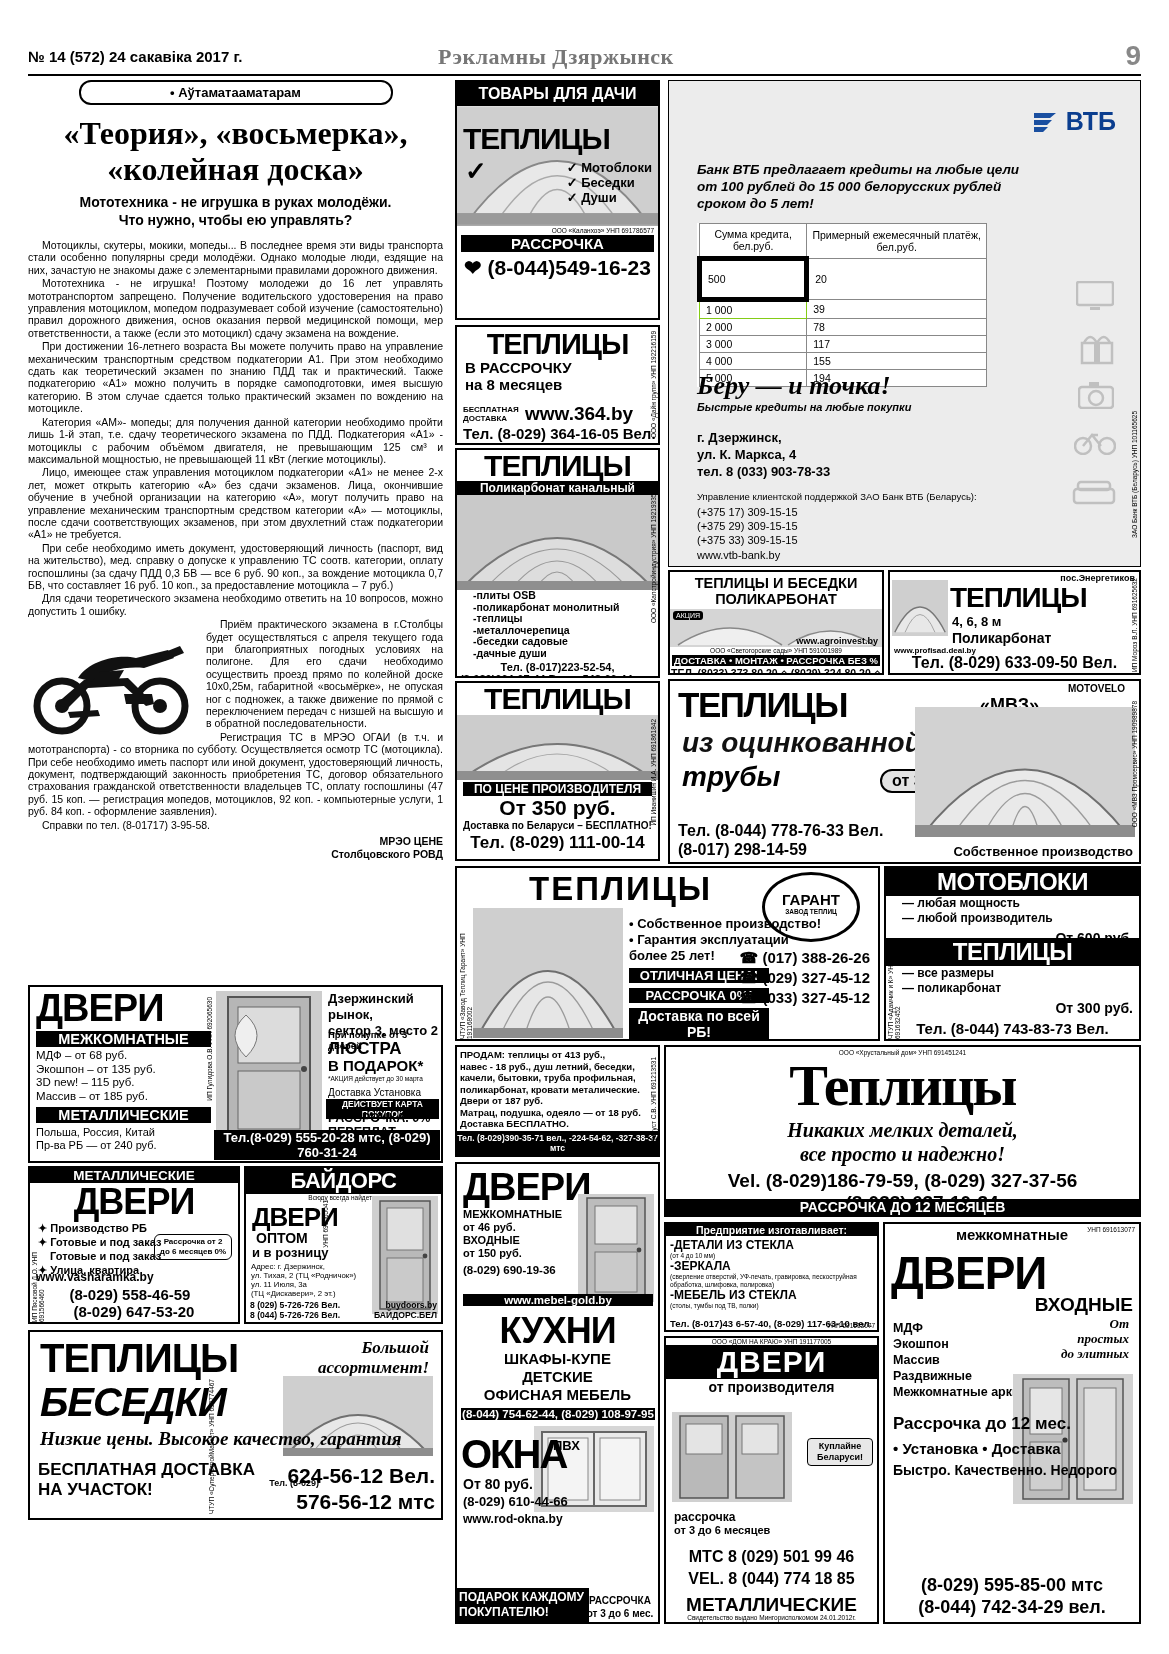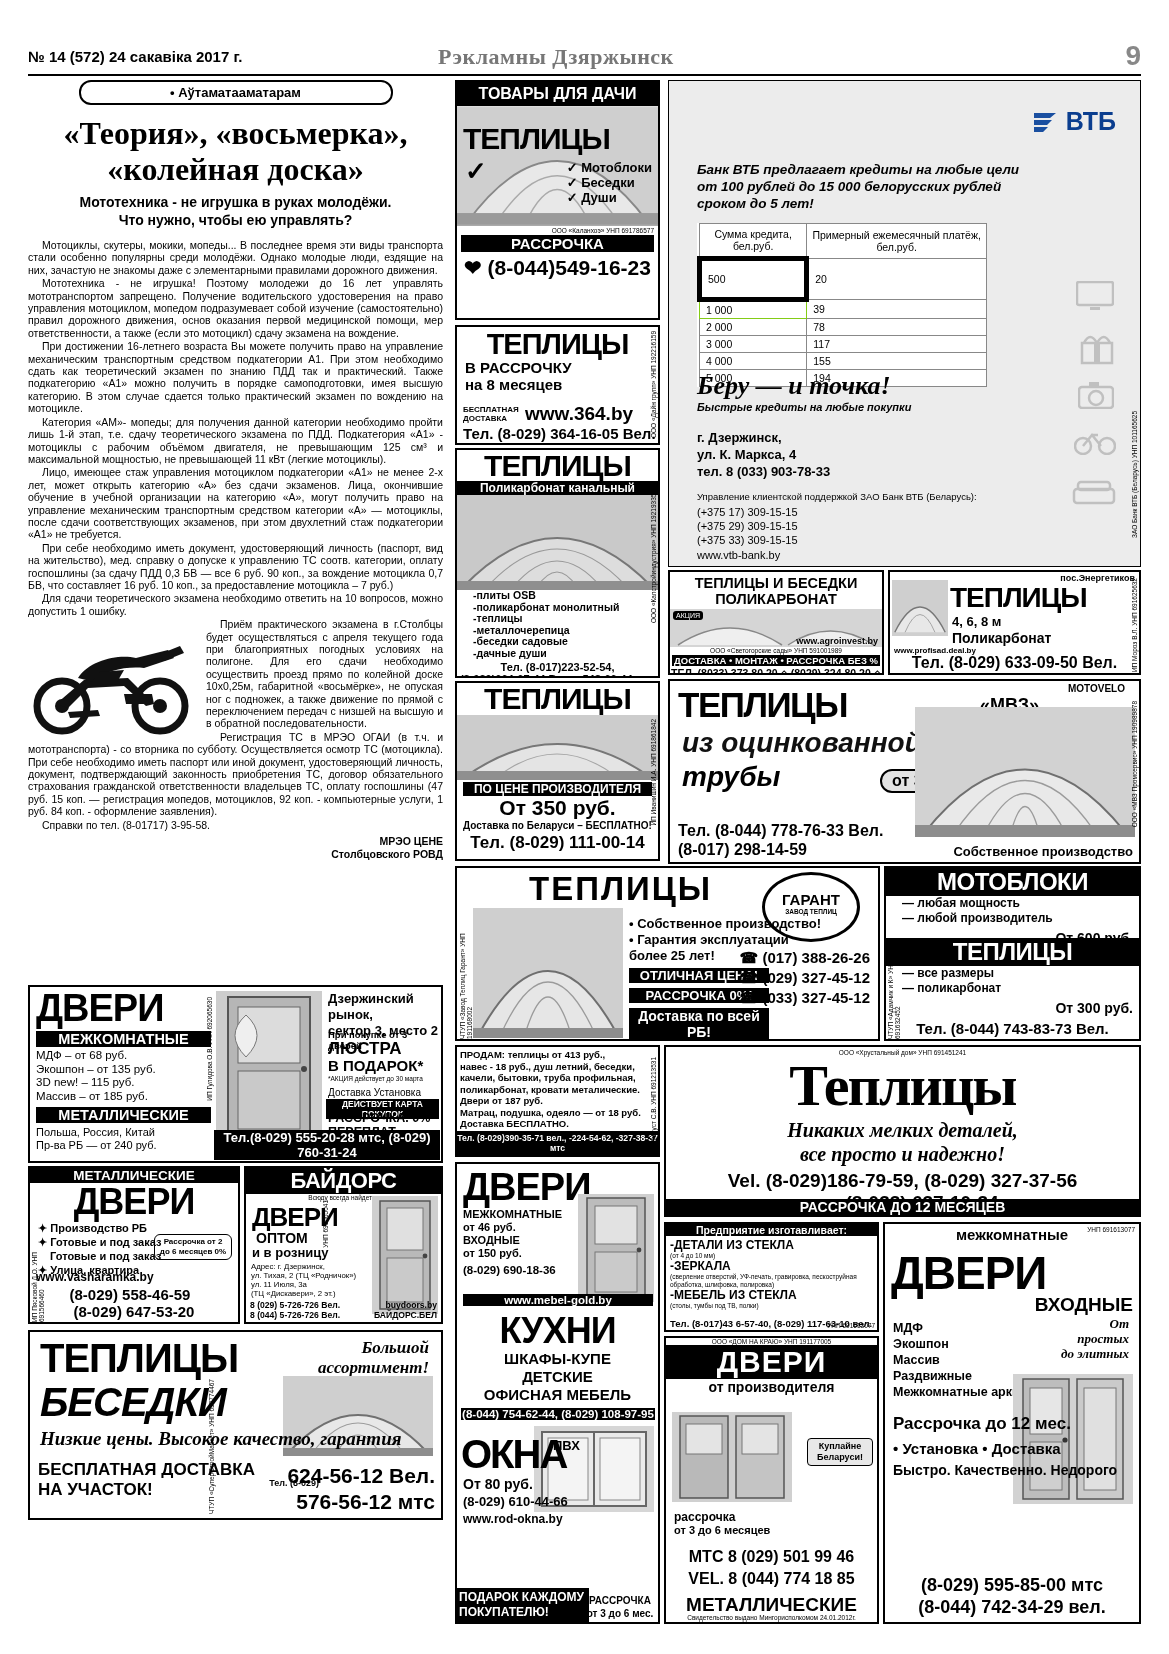--- a/index.html
+++ b/index.html
@@ -498,21 +498,21 @@
   </div>
 
   <div class="ad bd" style="left:455px;top:1162px;width:205px;height:462px;">
     <div class="b" style="position:absolute;left:6px;top:2px;font-size:38px;letter-spacing:-1px;">ДВЕРИ</div>
     <div class="b" style="position:absolute;left:6px;top:44px;font-size:11px;line-height:13px;">
       <div>МЕЖКОМНАТНЫЕ</div>
       <div>от 46 руб.</div>
       <div>ВХОДНЫЕ</div>
       <div>от 150  руб.</div>
     </div>
-    <div class="b" style="position:absolute;left:6px;top:100px;font-size:11.5px;">(8-029) 690-18-36</div>
+    <div class="b" style="position:absolute;left:6px;top:100px;font-size:11.5px;">(8-029) 690-19-36</div>
     <svg viewBox="0 0 76 108" style="position:absolute;right:4px;top:30px;width:76px;height:108px;">
       <rect width="76" height="108" fill="#cfcfcf"></rect>
       <rect x="9" y="4" width="58" height="100" fill="#bcbcbc" stroke="#555" stroke-width="1.5"></rect>
       <rect x="17" y="12" width="42" height="38" fill="#e2e2e2" stroke="#777"></rect>
       <rect x="17" y="58" width="42" height="40" fill="#cacaca" stroke="#777"></rect>
       <circle cx="61" cy="56" r="2.4" fill="#444"></circle>
     </svg>
     <div class="blk b c" style="position:absolute;left:6px;top:130px;width:190px;font-size:11.5px;">www.mebel-gold.by</div>
     <div class="b c" style="position:absolute;left:0;right:0;top:146px;font-size:36px;letter-spacing:-1px;">КУХНИ</div>
     <div class="b c" style="position:absolute;left:0;right:0;top:186px;font-size:15px;">ШКАФЫ-КУПЕ</div>

